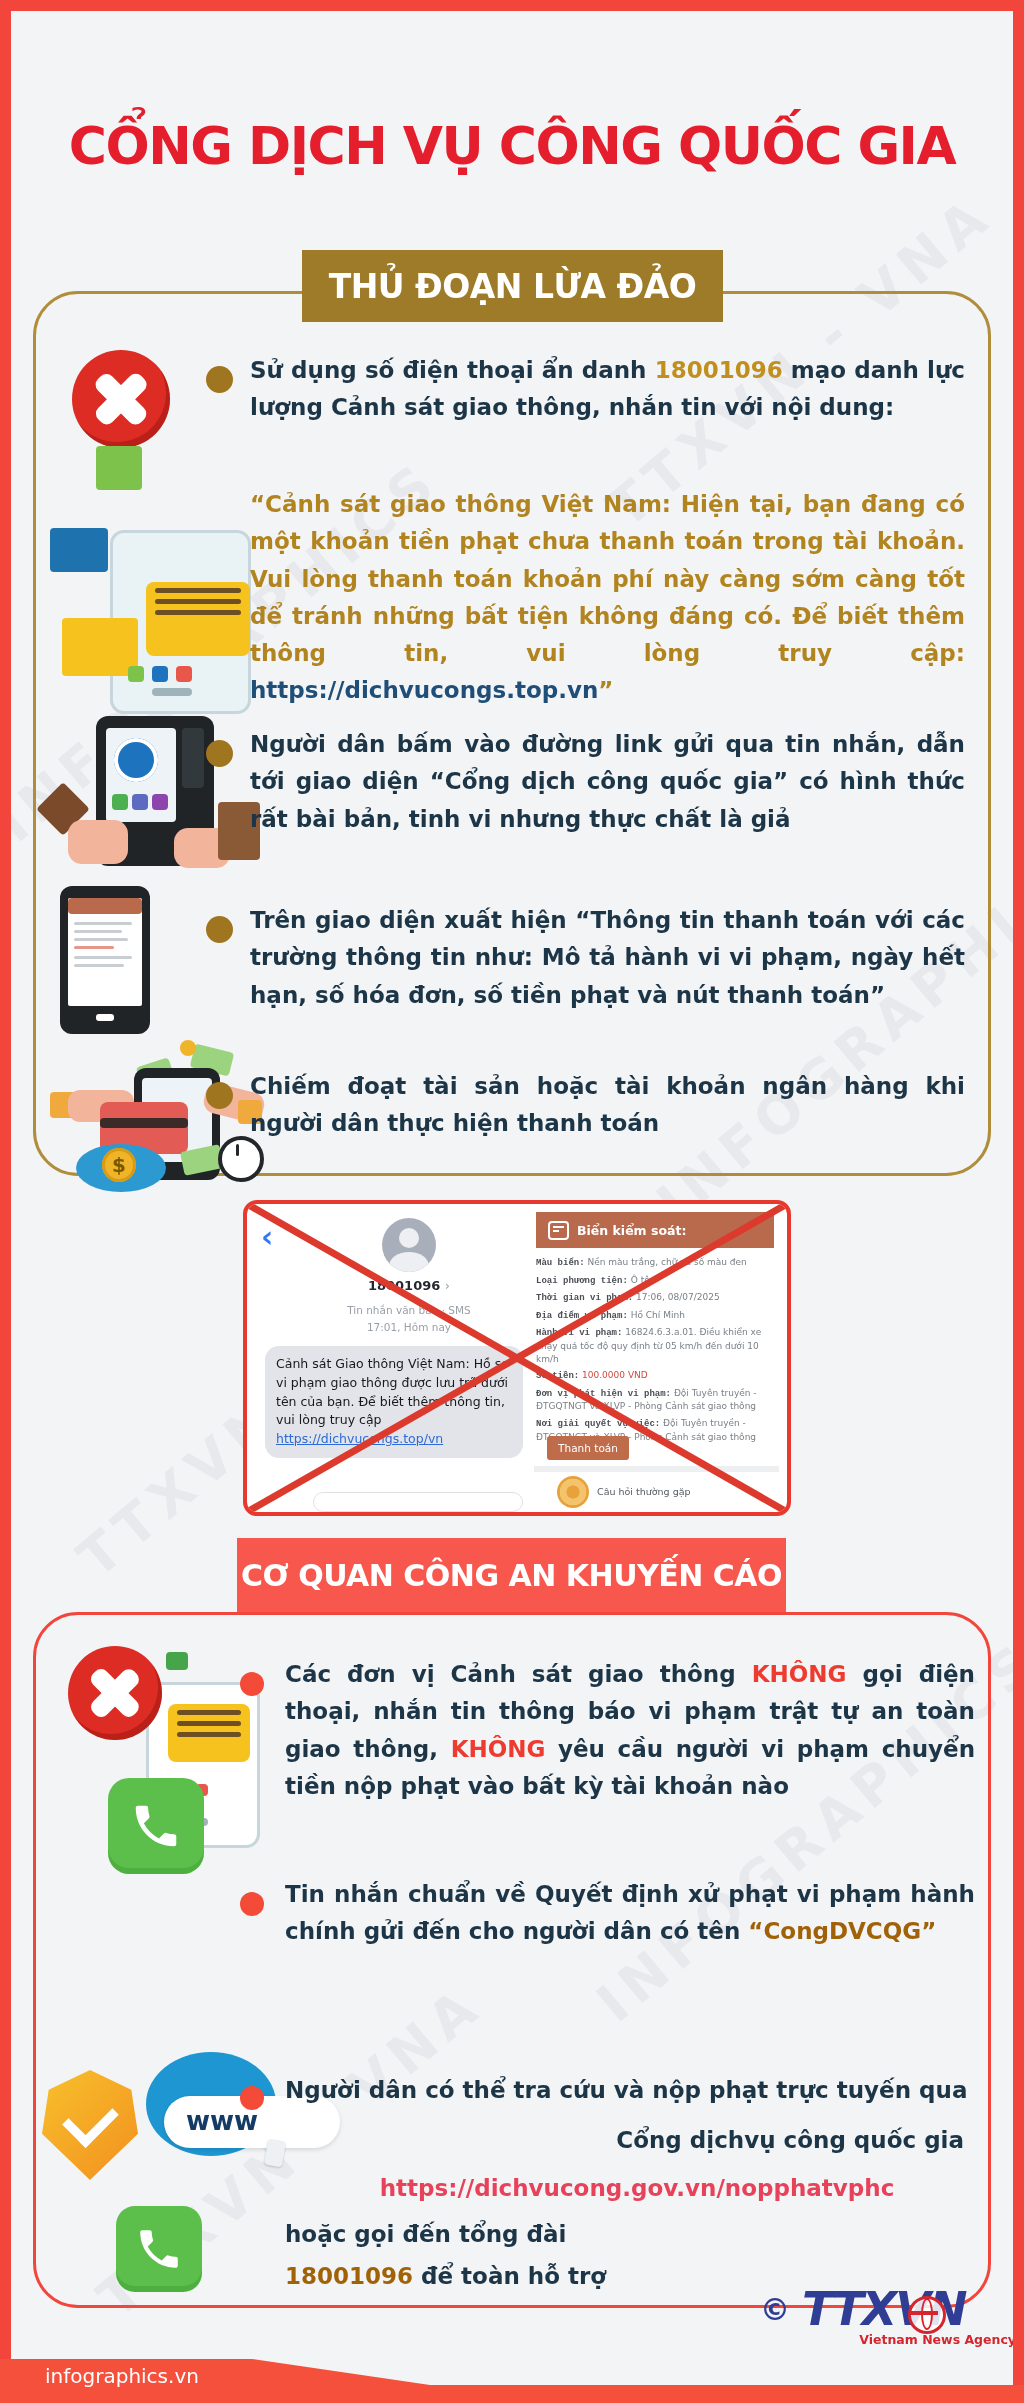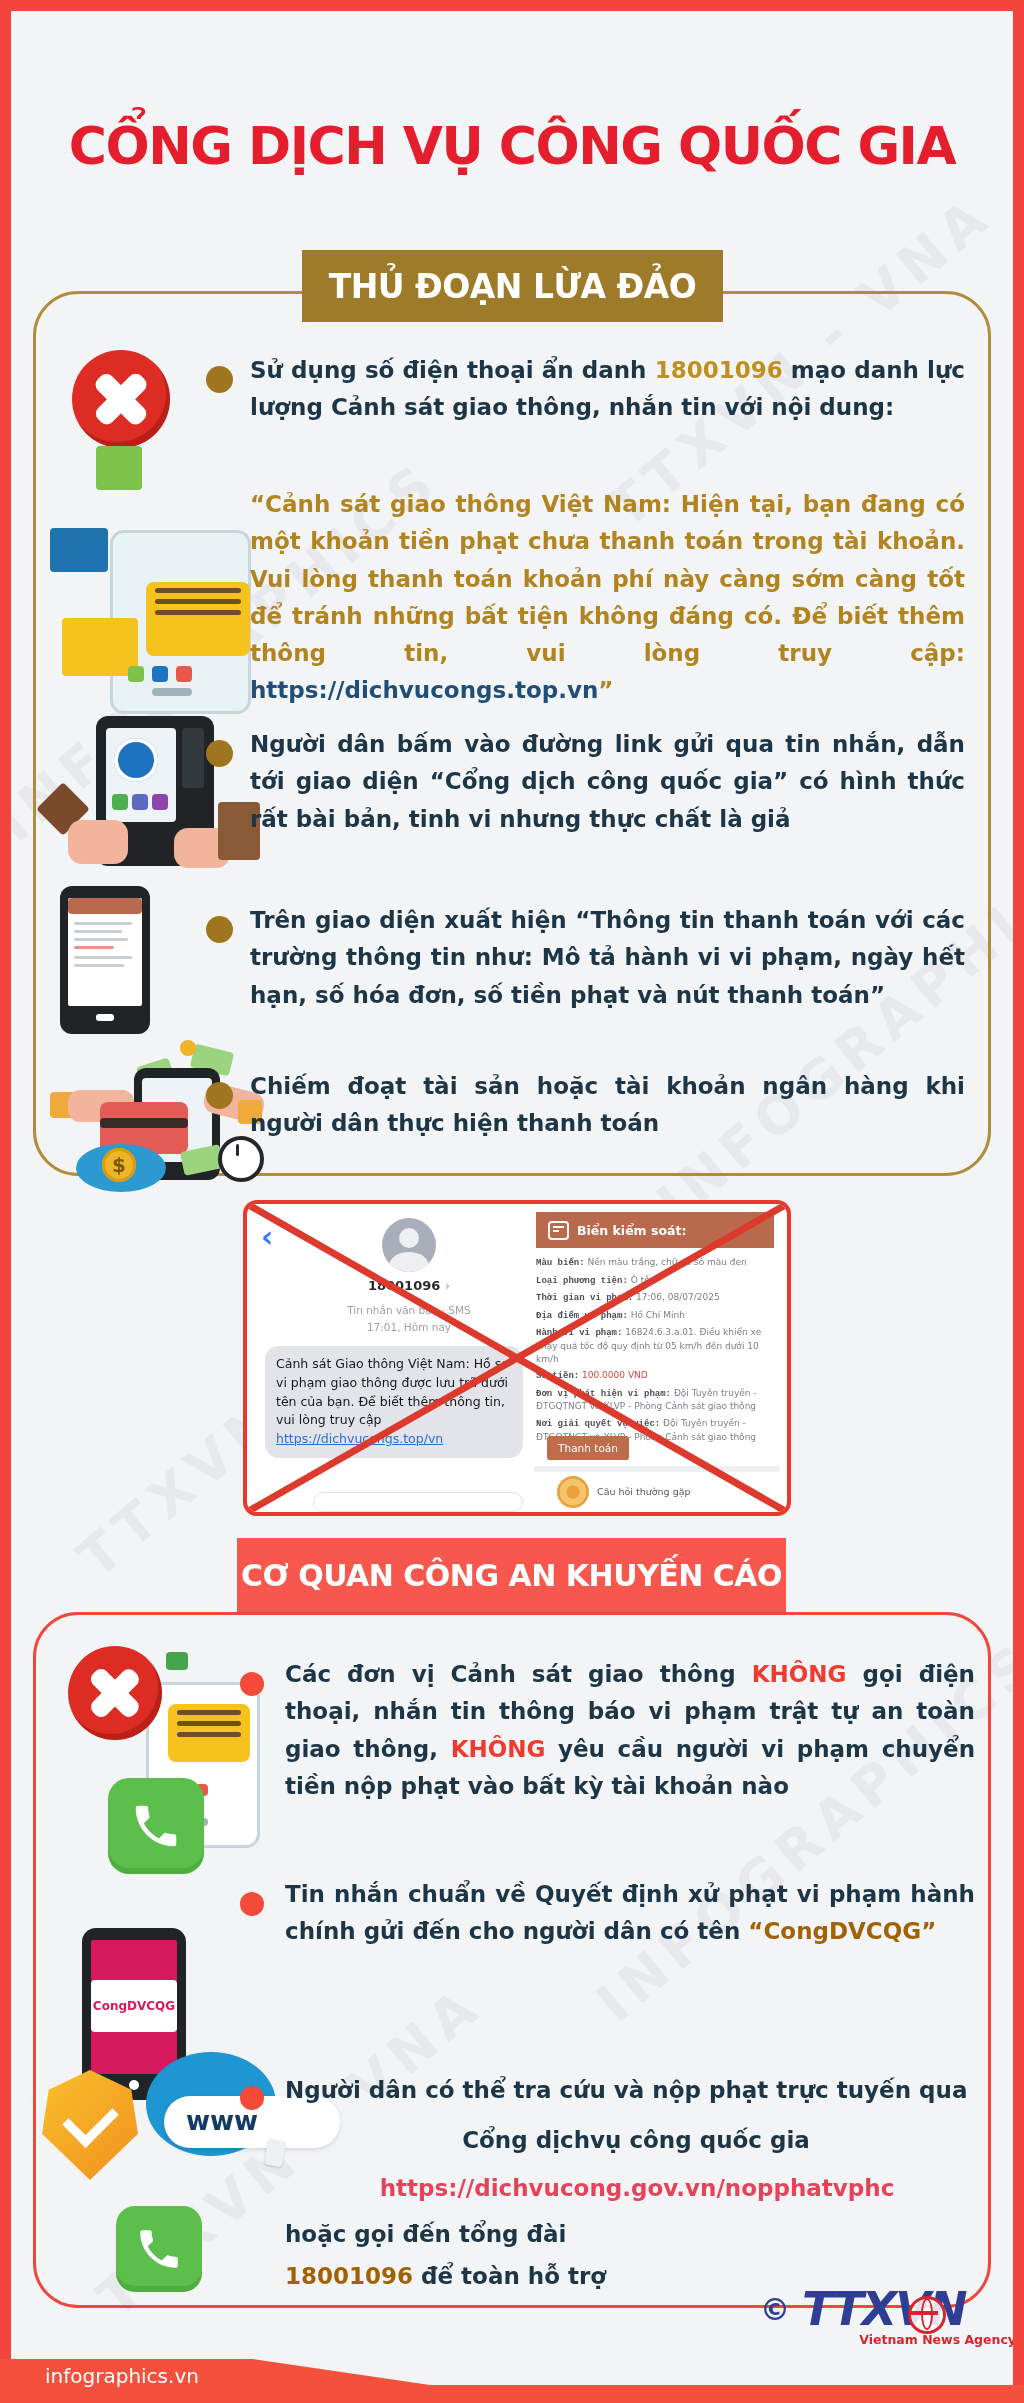--- a/index.html
+++ b/index.html
@@ -271,28 +271,20 @@
     <div class="greenapp" style="left:40px;top:132px;width:96px;height:96px;">
       <svg class="handset-svg" width="54" height="54" viewBox="0 0 24 24">
           <path fill="#fff" d="M6.6 10.8c1.5 2.9 3.8 5.2 6.7 6.7l2.2-2.2c.3-.3.7-.4 1-.2 1.1.4 2.3.6 3.5.6.6 0 1 .4 1 1V20c0 .6-.4 1-1 1C10.6 21 3 13.4 3 4c0-.6.4-1 1-1h3.5c.6 0 1 .4 1 1 0 1.2.2 2.4.6 3.5.1.3 0 .7-.2 1L6.6 10.8z"></path>
         </svg>
     </div>
   </div>
 
   <div class="dot r" style="left:240px;top:1672px;"></div>
   <div class="para" style="left:285px;top:1656px;width:690px;"><span>Các đơn vị Cảnh sát giao thông </span><span class="red">KHÔNG</span><span> gọi điện thoại, nhắn tin thông báo vi phạm trật tự an toàn giao thông, </span><span class="red">KHÔNG</span><span> yêu cầu người vi phạm chuyển tiền nộp phạt vào bất kỳ tài khoản nào</span></div>
 
-  <div class="icon" style="left:82px;top:1928px;width:104px;height:172px;">
-    <div class="shell-dark" style="inset:0;border-radius:14px;"></div>
-    <div class="sq" style="left:9px;top:12px;width:86px;height:134px;background:#D6195C;border-radius:2px;"></div>
-    <div class="sq" style="left:9px;top:52px;width:86px;height:52px;background:#fff;display:flex;align-items:center;justify-content:center;font-weight:800;font-size:12px;color:#D6195C;">
-        <span>CongDVCQG</span>
-      </div>
-    <div class="sq" style="left:47px;top:152px;width:10px;height:10px;border-radius:50%;background:#fff;"></div>
-  </div>
 
   <div class="dot r" style="left:240px;top:1892px;"></div>
   <div class="para" style="left:285px;top:1876px;width:690px;"><span>Tin nhắn chuẩn về Quyết định xử phạt vi phạm hành chính gửi đến cho người dân có tên </span><span class="crimson">“CongDVCQG”</span></div>
 
   <div class="icon" style="left:36px;top:2048px;width:220px;height:150px;">
     <div class="cloud" style="left:110px;top:4px;width:130px;height:104px;background:#1E96D2;"></div>
     <div class="shield" style="left:6px;top:22px;width:96px;height:110px;"></div>
     <div class="pill" style="left:128px;top:48px;width:176px;height:52px;box-shadow:0 2px 4px rgba(0,0,0,.12);">
       <span style="position:absolute;left:22px;top:10px;font-weight:700;font-size:26px;color:#143B66;">www</span>
     </div>
@@ -300,21 +292,21 @@
   </div>
 
   <div class="greenapp icon" style="left:116px;top:2206px;width:86px;height:86px;">
     <svg class="handset-svg" width="50" height="50" viewBox="0 0 24 24">
         <path fill="#fff" d="M6.6 10.8c1.5 2.9 3.8 5.2 6.7 6.7l2.2-2.2c.3-.3.7-.4 1-.2 1.1.4 2.3.6 3.5.6.6 0 1 .4 1 1V20c0 .6-.4 1-1 1C10.6 21 3 13.4 3 4c0-.6.4-1 1-1h3.5c.6 0 1 .4 1 1 0 1.2.2 2.4.6 3.5.1.3 0 .7-.2 1L6.6 10.8z"></path>
       </svg>
   </div>
 
   <div class="dot r" style="left:240px;top:2086px;"></div>
   <div class="para" style="left:285px;top:2072px;width:690px;text-align:left;">Người dân có thể tra cứu và nộp phạt trực tuyến qua</div>
-  <div class="para" style="left:291px;top:2122px;width:690px;text-align:center;">Cổng dịchvụ công quốc gia</div>
+  <div class="para" style="left:274px;top:2122px;width:690px;text-align:right;">Cổng dịchvụ công quốc gia</div>
   <div class="para pink-link" style="left:292px;top:2170px;width:690px;text-align:center;">https://dichvucong.gov.vn/nopphatvphc</div>
   <div class="para" style="left:285px;top:2216px;width:690px;text-align:left;">hoặc gọi đến tổng đài</div>
   <div class="para" style="left:285px;top:2258px;width:690px;text-align:left;"><span class="crimson">18001096 </span><span>để toàn hỗ trợ</span></div>
 
   <svg class="footer-svg" width="1024" height="50" viewBox="0 0 1024 50">
     <polygon points="0,6 252,6 430,32 1024,32 1024,50 0,50" fill="#F4503C"></polygon>
   </svg>
   <div class="footer-site">infographics.vn</div>
 
   <div class="ttx">

